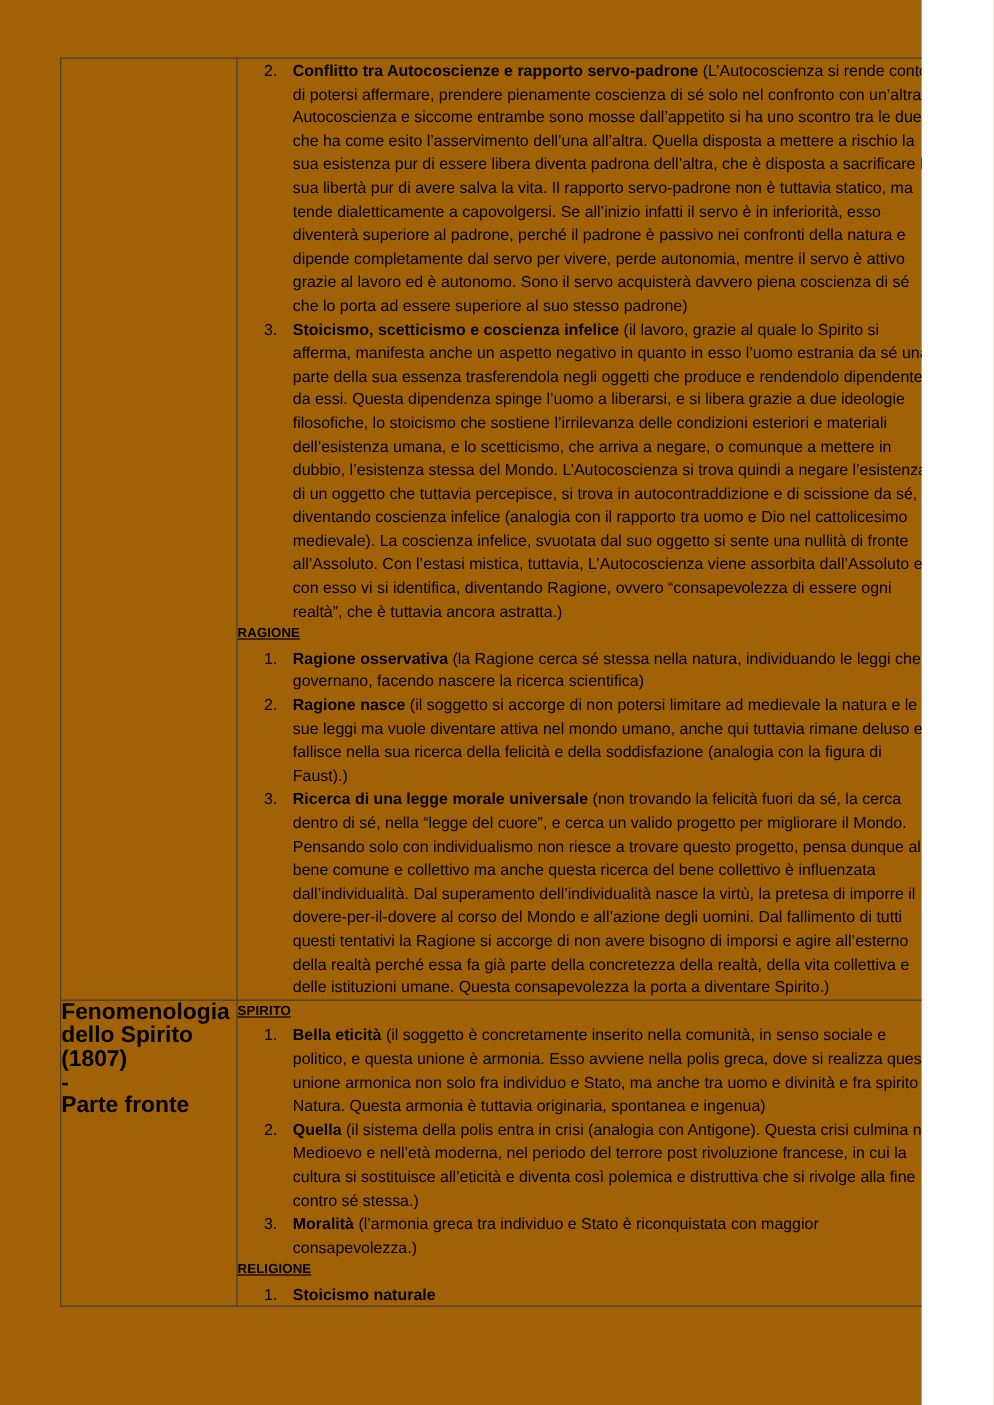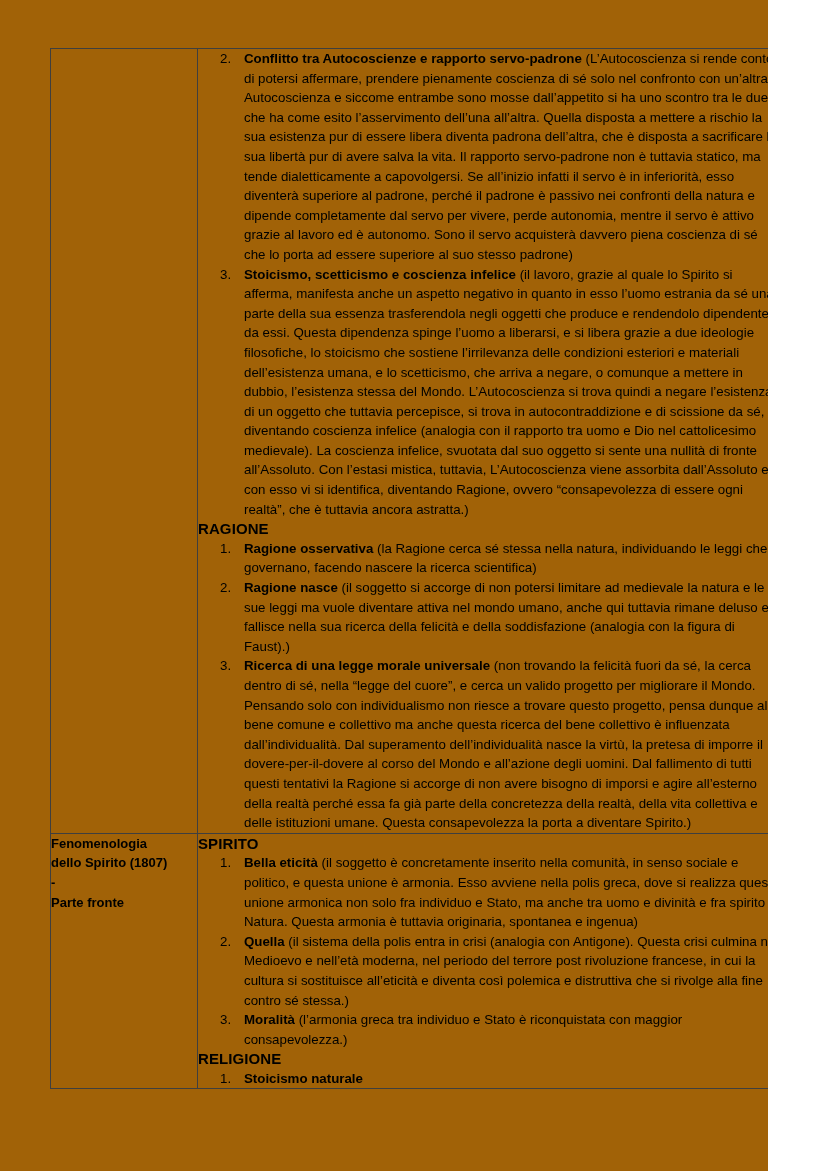--- a/index.html
+++ b/index.html
@@ -36,31 +36,32 @@
   }
   td.col-left {
     width: 146px;
     padding: 4px 6px 6px 7px;
   }
   td.col-right {
     width: 584px;
     padding: 4px 6px 6px 8px;
   }
   .lbl {
-    font-size: 13px;
+    font-size: 19px;
     line-height: 19.6px;
     font-weight: bold;
     margin: 0;
   }
   .section-head {
-    font-size: 15px;
+    font-size: 11px;
     line-height: 19.6px;
     font-weight: bold;
     margin: 0;
     letter-spacing: 0.1px;
+    text-decoration: underline;
   }
   ol.items {
     margin: 0;
     padding: 0 0 0 46px;
     list-style: none;
     counter-reset: li;
   }
   ol.items > li {
     counter-increment: li;
     position: relative;

